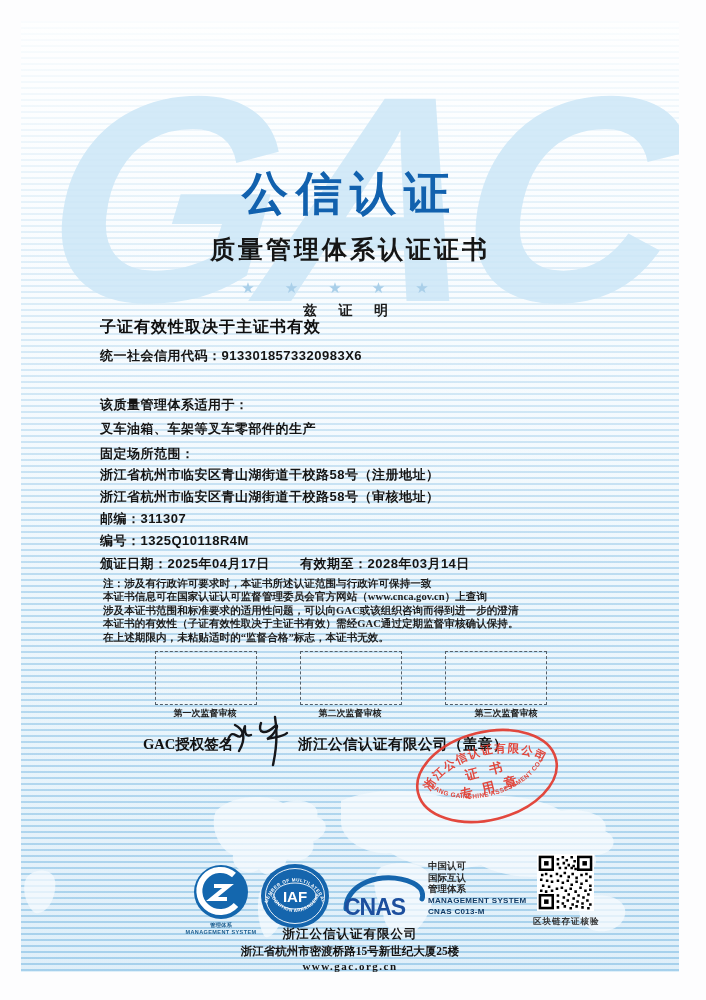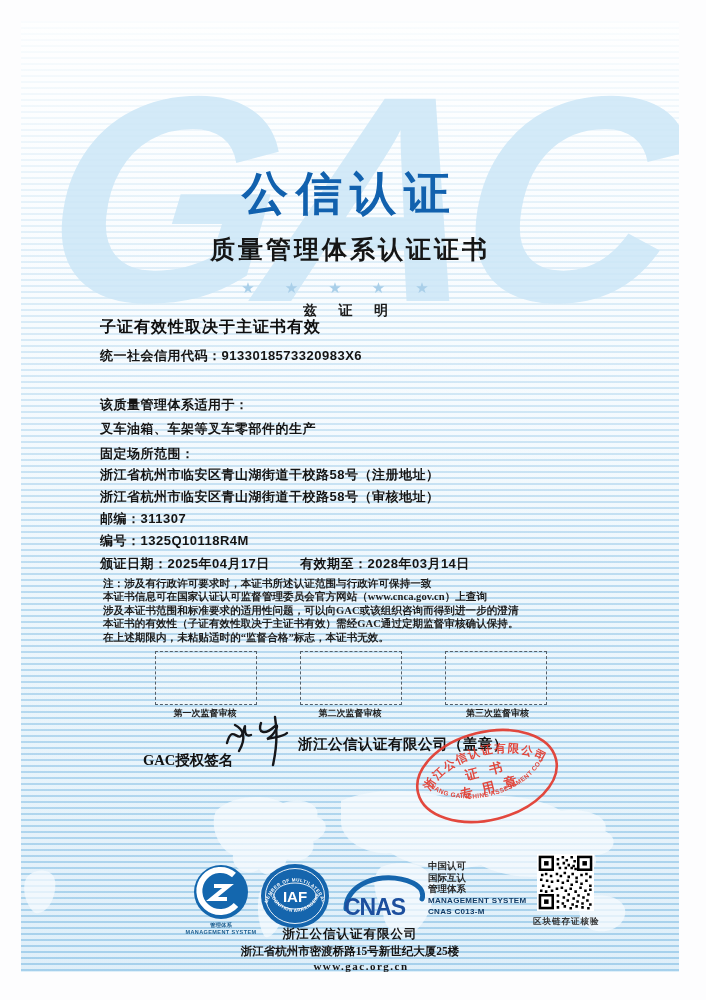--- a/index.html
+++ b/index.html
@@ -23,21 +23,21 @@
      font-size:15px;letter-spacing:30px;}
   .declare{position:absolute;left:0;top:281px;width:658px;text-align:center;color:#1a1a1a;
      font-weight:bold;font-size:14px;letter-spacing:9px;font-family:"Liberation Serif",serif;}
   .company{position:absolute;left:79px;top:296px;font-weight:bold;font-size:16px;color:#0e0e0e;letter-spacing:1px;}
   .bline{position:absolute;left:79px;font-weight:bold;font-size:13px;color:#141414;letter-spacing:.5px;}
   .notes{position:absolute;left:82px;top:556px;width:520px;font-family:"Liberation Serif",serif;
      font-weight:bold;font-size:10.6px;line-height:13.4px;color:#1c1c1c;}
   .supBox{position:absolute;top:630px;width:100px;height:52px;border:1px dashed #55606a;background:rgba(255,255,255,0.12);}
   .supLabel{position:absolute;top:686px;width:100px;text-align:center;font-size:9px;font-weight:bold;color:#222;
      font-family:"Liberation Serif",serif;}
-  .sigLabel{position:absolute;left:122px;top:714px;font-family:"Liberation Serif",serif;font-weight:bold;font-size:14.5px;color:#111;margin-top:16px;}
+  .sigLabel{position:absolute;left:122px;top:714px;font-family:"Liberation Serif",serif;font-weight:bold;font-size:14.5px;color:#111;}
   .stampLabel{position:absolute;left:277px;top:714px;font-family:"Liberation Serif",serif;font-weight:bold;font-size:14.5px;color:#111;letter-spacing:.5px;}
   .sealWrap{position:absolute;left:391px;top:707px;width:150px;height:96px;transform:rotate(-14deg);opacity:.92;}
   .logoCap{position:absolute;text-align:center;color:#1b5d8f;font-weight:bold;}
   .accLine{font-size:9.5px;color:#2a2a2a;line-height:11.5px;font-family:Liberation Sans, sans-serif;font-weight:bold;}
   .accEn{font-size:8px;color:#123c66;font-weight:bold;line-height:11px;letter-spacing:.3px;}
   .qrCap{position:absolute;left:512px;top:895px;width:90px;font-size:8.5px;color:#333;font-weight:bold;
      font-family:Liberation Mono, monospace;letter-spacing:1px;}
   .footLine{position:absolute;left:0;width:658px;text-align:center;font-family:"Liberation Serif",serif;
      font-weight:bold;color:#141414;}
 </style>
@@ -83,21 +83,21 @@
       <div>涉及本证书范围和标准要求的适用性问题，可以向GAC或该组织咨询而得到进一步的澄清</div>
       <div>本证书的有效性（子证有效性取决于主证书有效）需经GAC通过定期监督审核确认保持。</div>
       <div>在上述期限内，未粘贴适时的“监督合格”标志，本证书无效。</div>
     </div>
 
     <div class="supBox" style="left:134px;"></div>
     <div class="supBox" style="left:279px;"></div>
     <div class="supBox" style="left:424px;"></div>
     <div class="supLabel" style="left:134px;">第一次监督审核</div>
     <div class="supLabel" style="left:279px;">第二次监督审核</div>
-    <div class="supLabel" style="left:408px;text-align:right;">第三次监督审核</div>
+    <div class="supLabel" style="left:435px;">第三次监督审核</div>
 
     <div class="sigLabel">GAC授权签名</div>
     <svg class="abs" style="left:196px;top:688px;" width="82" height="58" viewBox="0 0 82 58">
       <g stroke="#15161a" stroke-width="2.4" fill="none" stroke-linecap="round">
         <path d="M10 34 C16 12, 22 40, 27 20 C30 10, 24 30, 34 26"></path>
         <path d="M18 16 C26 20, 30 28, 22 42"></path>
         <path d="M44 14 C40 24, 48 26, 57 18 C64 12, 58 26, 50 30 C58 28, 66 28, 70 24"></path>
         <path d="M58 8 C60 20, 60 38, 56 56"></path>
       </g>
     </svg>
@@ -169,16 +169,16 @@
            M19 34h2.6v2.6H19z M24 33h2.6v2.6H24z M28 36h2.6v2.6H28z M33 34h2.6v2.6H33z M38 37h2.6v2.6H38z M43 33h2.6v2.6H43z M48 36h2.6v2.6H48z M53 35h2.6v2.6H53z
            M20 41h2.6v2.6H20z M26 43h2.6v2.6H26z M31 40h2.6v2.6H31z M36 44h2.6v2.6H36z M41 41h2.6v2.6H41z M46 43h2.6v2.6H46z M51 40h2.6v2.6H51z
            M20 47h2.6v2.6H20z M25 49h2.6v2.6H25z M30 46h2.6v2.6H30z M35 50h2.6v2.6H35z M40 47h2.6v2.6H40z M45 49h2.6v2.6H45z M50 46h2.6v2.6H50z M53 50h2.6v2.6H53z
            M20 53h2.6v2.6H20z M27 52h2.6v2.6H27z M33 54h2.6v2.6H33z M39 52h2.6v2.6H39z M45 53h2.6v2.6H45z M51 54h2.6v2.6H51z"></path>
       </g>
     </svg>
     <div class="qrCap">区块链存证核验</div>
 
     <div class="footLine" style="top:905px;font-size:12.5px;letter-spacing:1px;">浙江公信认证有限公司</div>
     <div class="footLine" style="top:923px;font-size:11.5px;">浙江省杭州市密渡桥路15号新世纪大厦25楼</div>
-    <div class="footLine" style="top:939px;font-size:11px;letter-spacing:1.5px;margin-left:11px;">www.gac.org.cn</div>
+    <div class="footLine" style="top:939px;font-size:11px;letter-spacing:1.5px;">www.gac.org.cn</div>
 
   </div>
 </div>
 
 </body></html>

